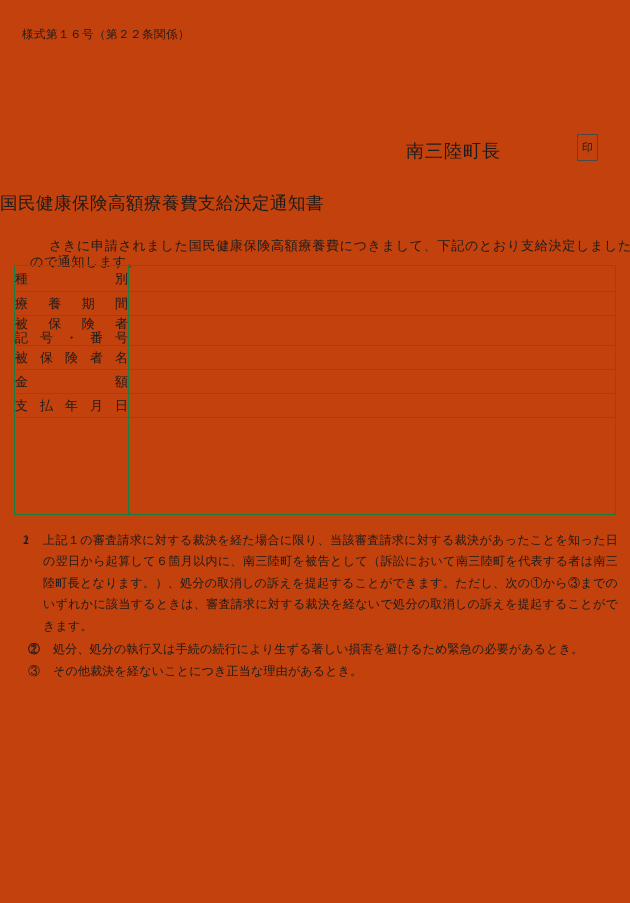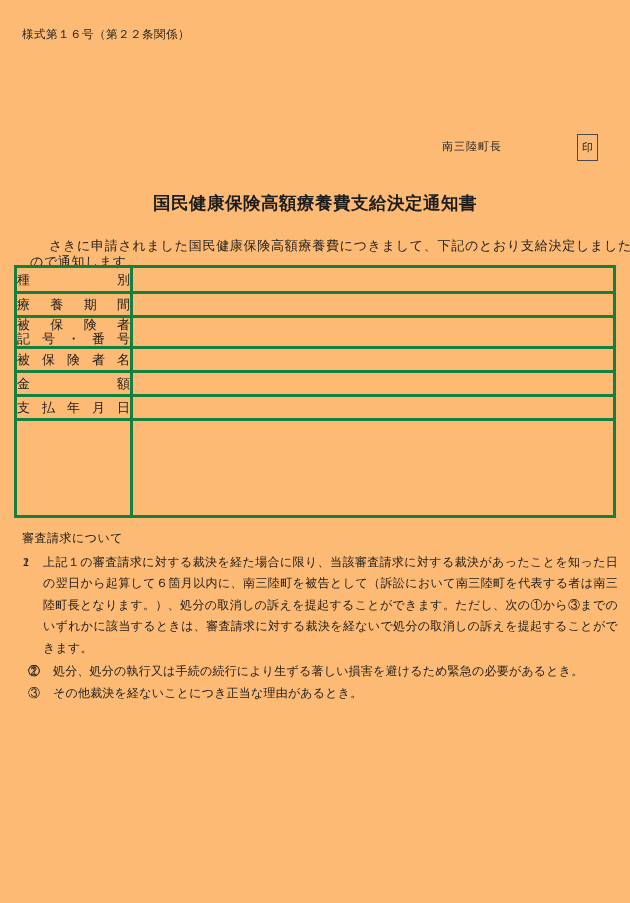--- a/index.html
+++ b/index.html
@@ -1,58 +1,58 @@
 <!DOCTYPE html>
 <html lang="ja"><head>
 <meta charset="utf-8">
 <style>
   html,body { margin:0; padding:0; }
   .page {
     position: relative;
     width: 630px;
     height: 903px;
-    background: #fdba74;
+    background: #c2410c;
     color: #1c1c1c;
     font-family: "Liberation Serif", "DejaVu Serif", serif;
     overflow: hidden;
   }
   .form-number {
     position: absolute; left: 22px; top: 27px;
     font-size: 11.5px; letter-spacing: 0.5px;
   }
   .addressee {
     position: absolute; left: 406px; top: 139px;
-    font-size: 11px; letter-spacing: 1px; margin-left: 36px;
+    font-size: 18px; letter-spacing: 1px;
   }
   .seal-box {
     position: absolute; left: 577px; top: 134px;
     width: 19px; height: 25px;
     border: 1px solid #4a4a4a;
     display: flex; align-items: center; justify-content: center;
     font-size: 11px;
   }
   .doc-title {
     position: absolute; left: 0; top: 191px; width: 100%;
-    margin: 0; text-align: center;
-    font-size: 17.5px; font-weight: bold; letter-spacing: 0.5px;
+    margin: 0; text-align: left;
+    font-size: 17.5px; font-weight: normal; letter-spacing: 0.5px;
   }
   .intro {
     position: absolute; left: 14px; top: 222px; width: 602px;
     margin: 16px;
     font-size: 13px; line-height: 16px; letter-spacing: 0.6px;
     text-indent: 19px; text-align: justify;
   }
   table.main-table {
     position: absolute; left: 14px; top: 265px;
     width: 602px;
     border-collapse: collapse;
     table-layout: fixed;
   }
   table.main-table td {
-    border: 3px solid #15803d;
+    border: 1px solid #15803d;
     padding: 0;
     vertical-align: middle;
   }
   td.label-cell { width: 113px; padding: 0 8px; font-size: 13px; }
   .label-line {
     text-align: justify; text-align-last: justify;
     line-height: 14px; letter-spacing: 0;
   }
   tr.r-std  { height: 24px; }
   tr.r-first{ height: 26px; }
@@ -133,21 +133,20 @@
       <tr class="r-tall">
         <td class="label-cell">
           <div class="label-line"></div>
         </td>
         <td class="value-cell"></td>
       </tr>
     </tbody>
   </table>
 
   <div class="notes">
-    <p class="notes-heading">審査請求について</p>
 
     <div class="note-item">
       <span class="num">1</span>
     </div>
 
     <div class="note-item">
       <span class="num">2</span>
       <span>上記１の審査請求に対する裁決を経た場合に限り、当該審査請求に対する裁決があったことを知った日の翌日から起算して６箇月以内に、南三陸町を被告として（訴訟において南三陸町を代表する者は南三陸町長となります。）、処分の取消しの訴えを提起することができます。ただし、次の①から③までのいずれかに該当するときは、審査請求に対する裁決を経ないで処分の取消しの訴えを提起することができます。</span>
     </div>
 

